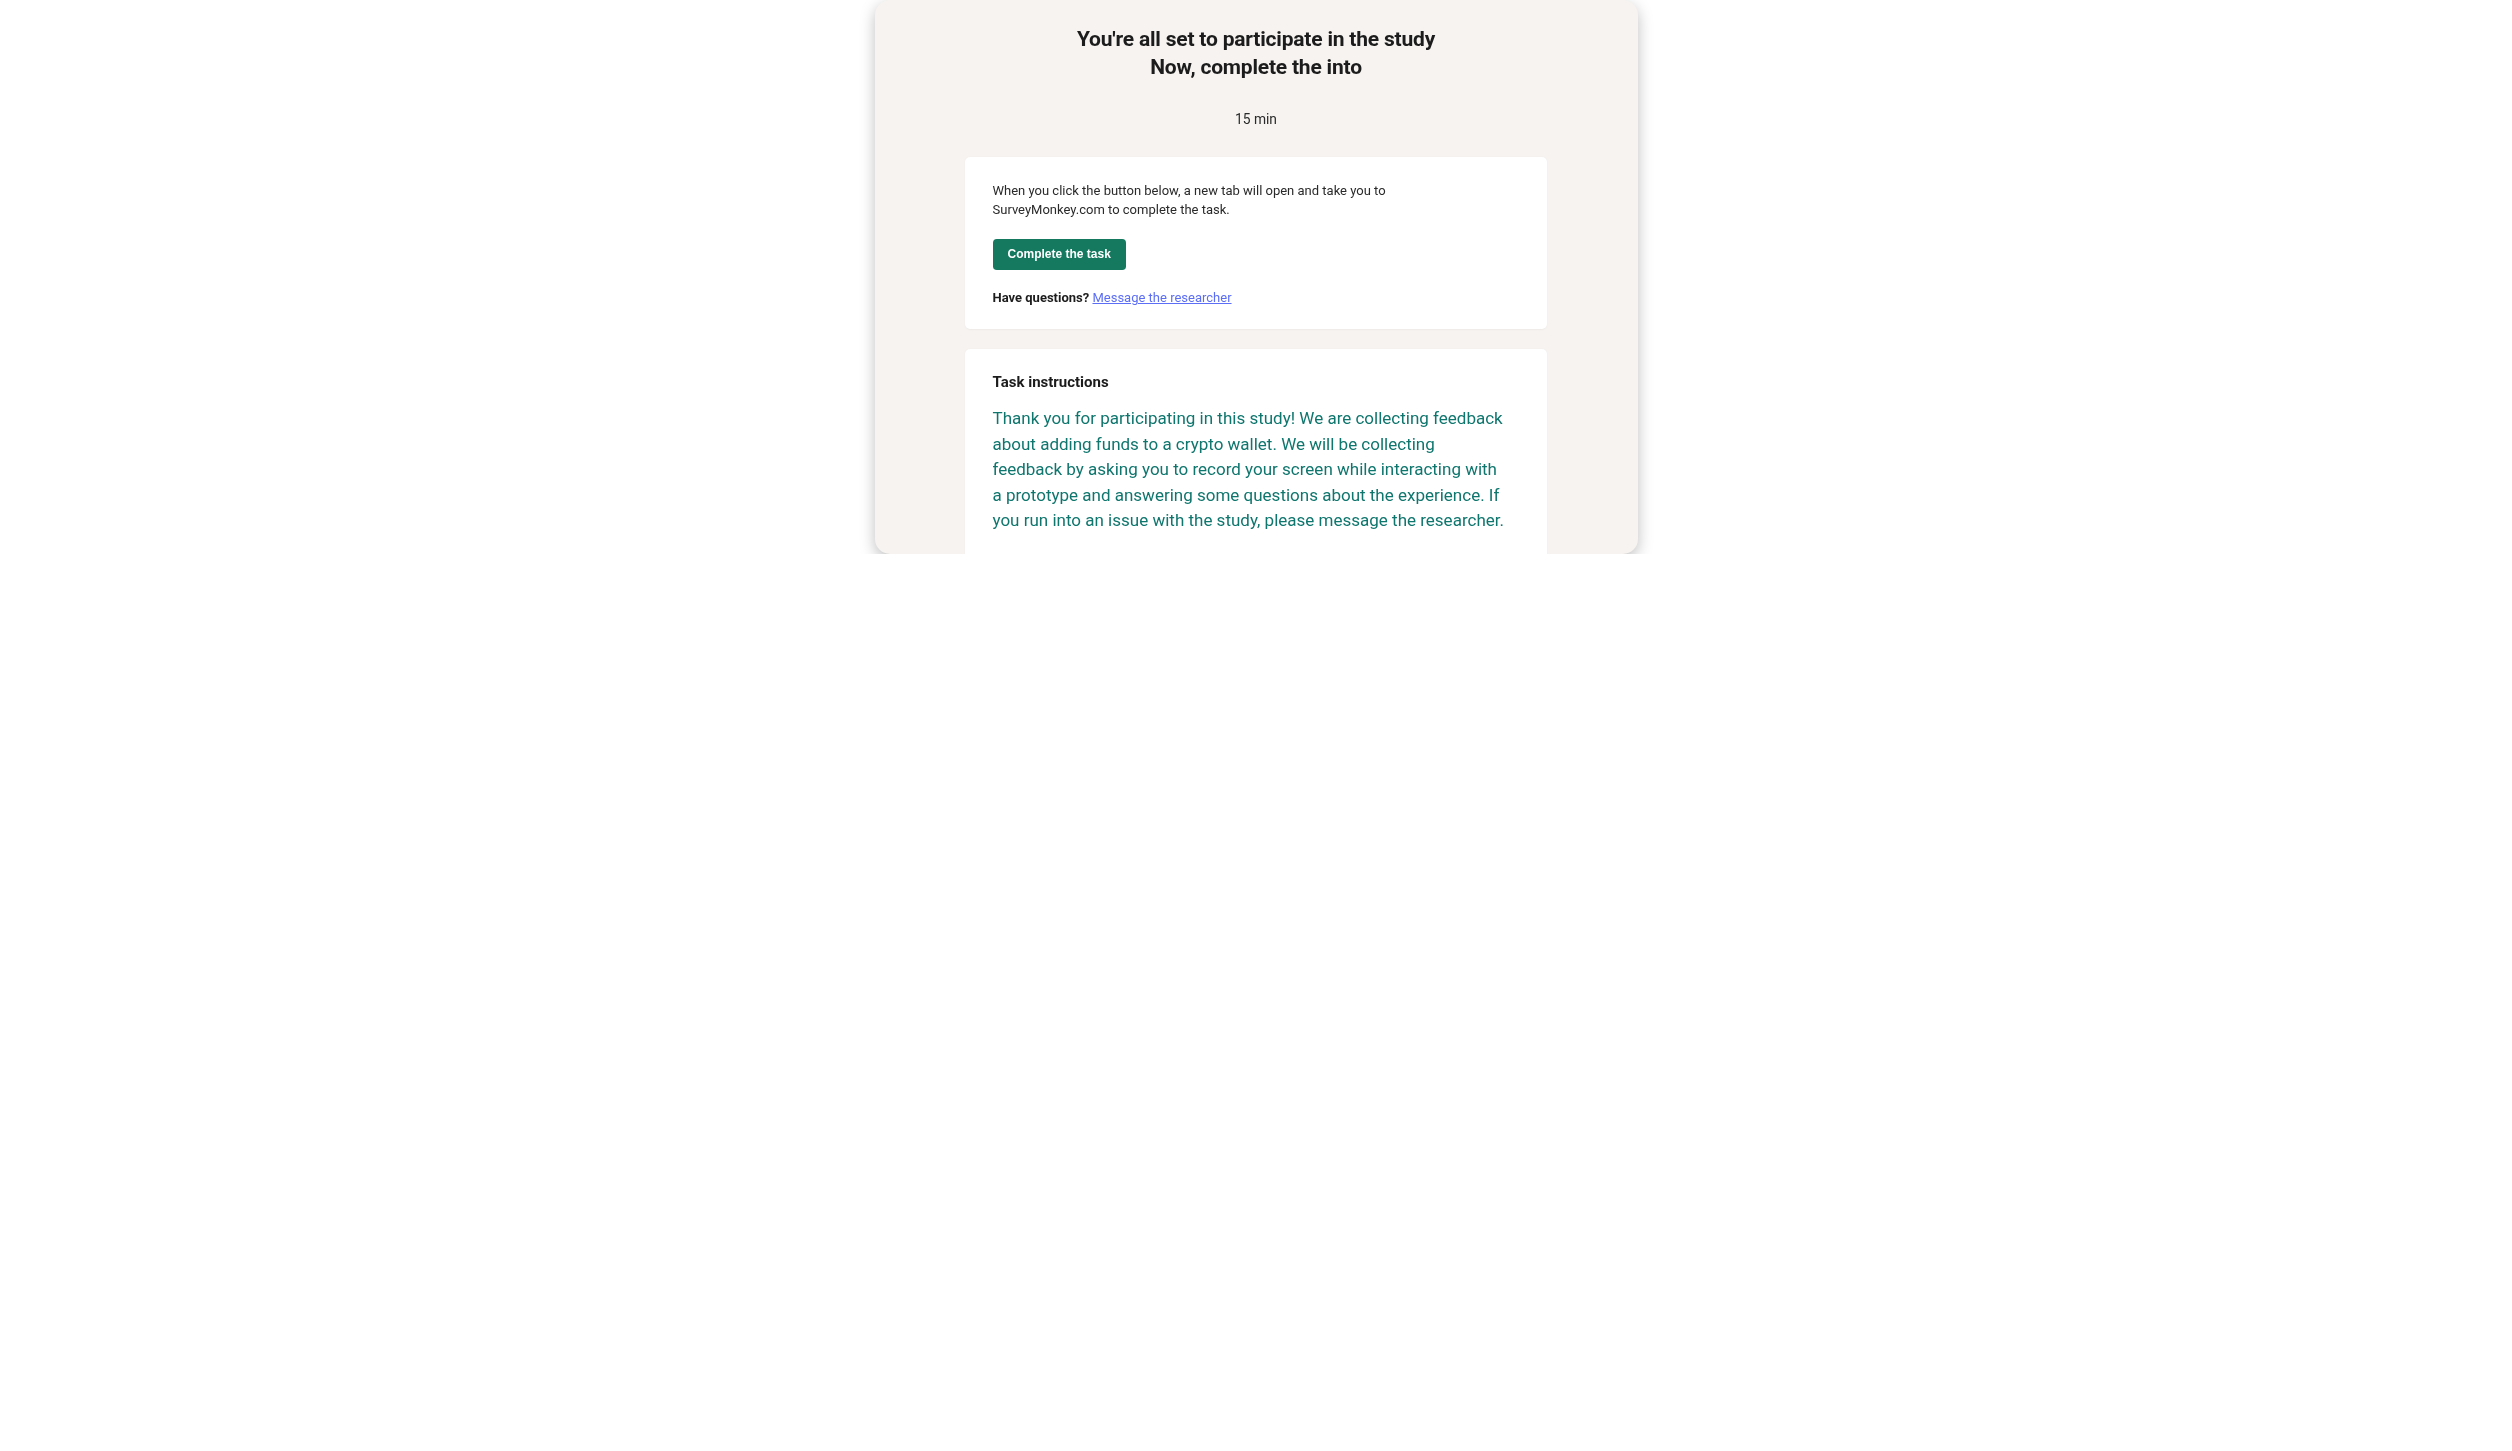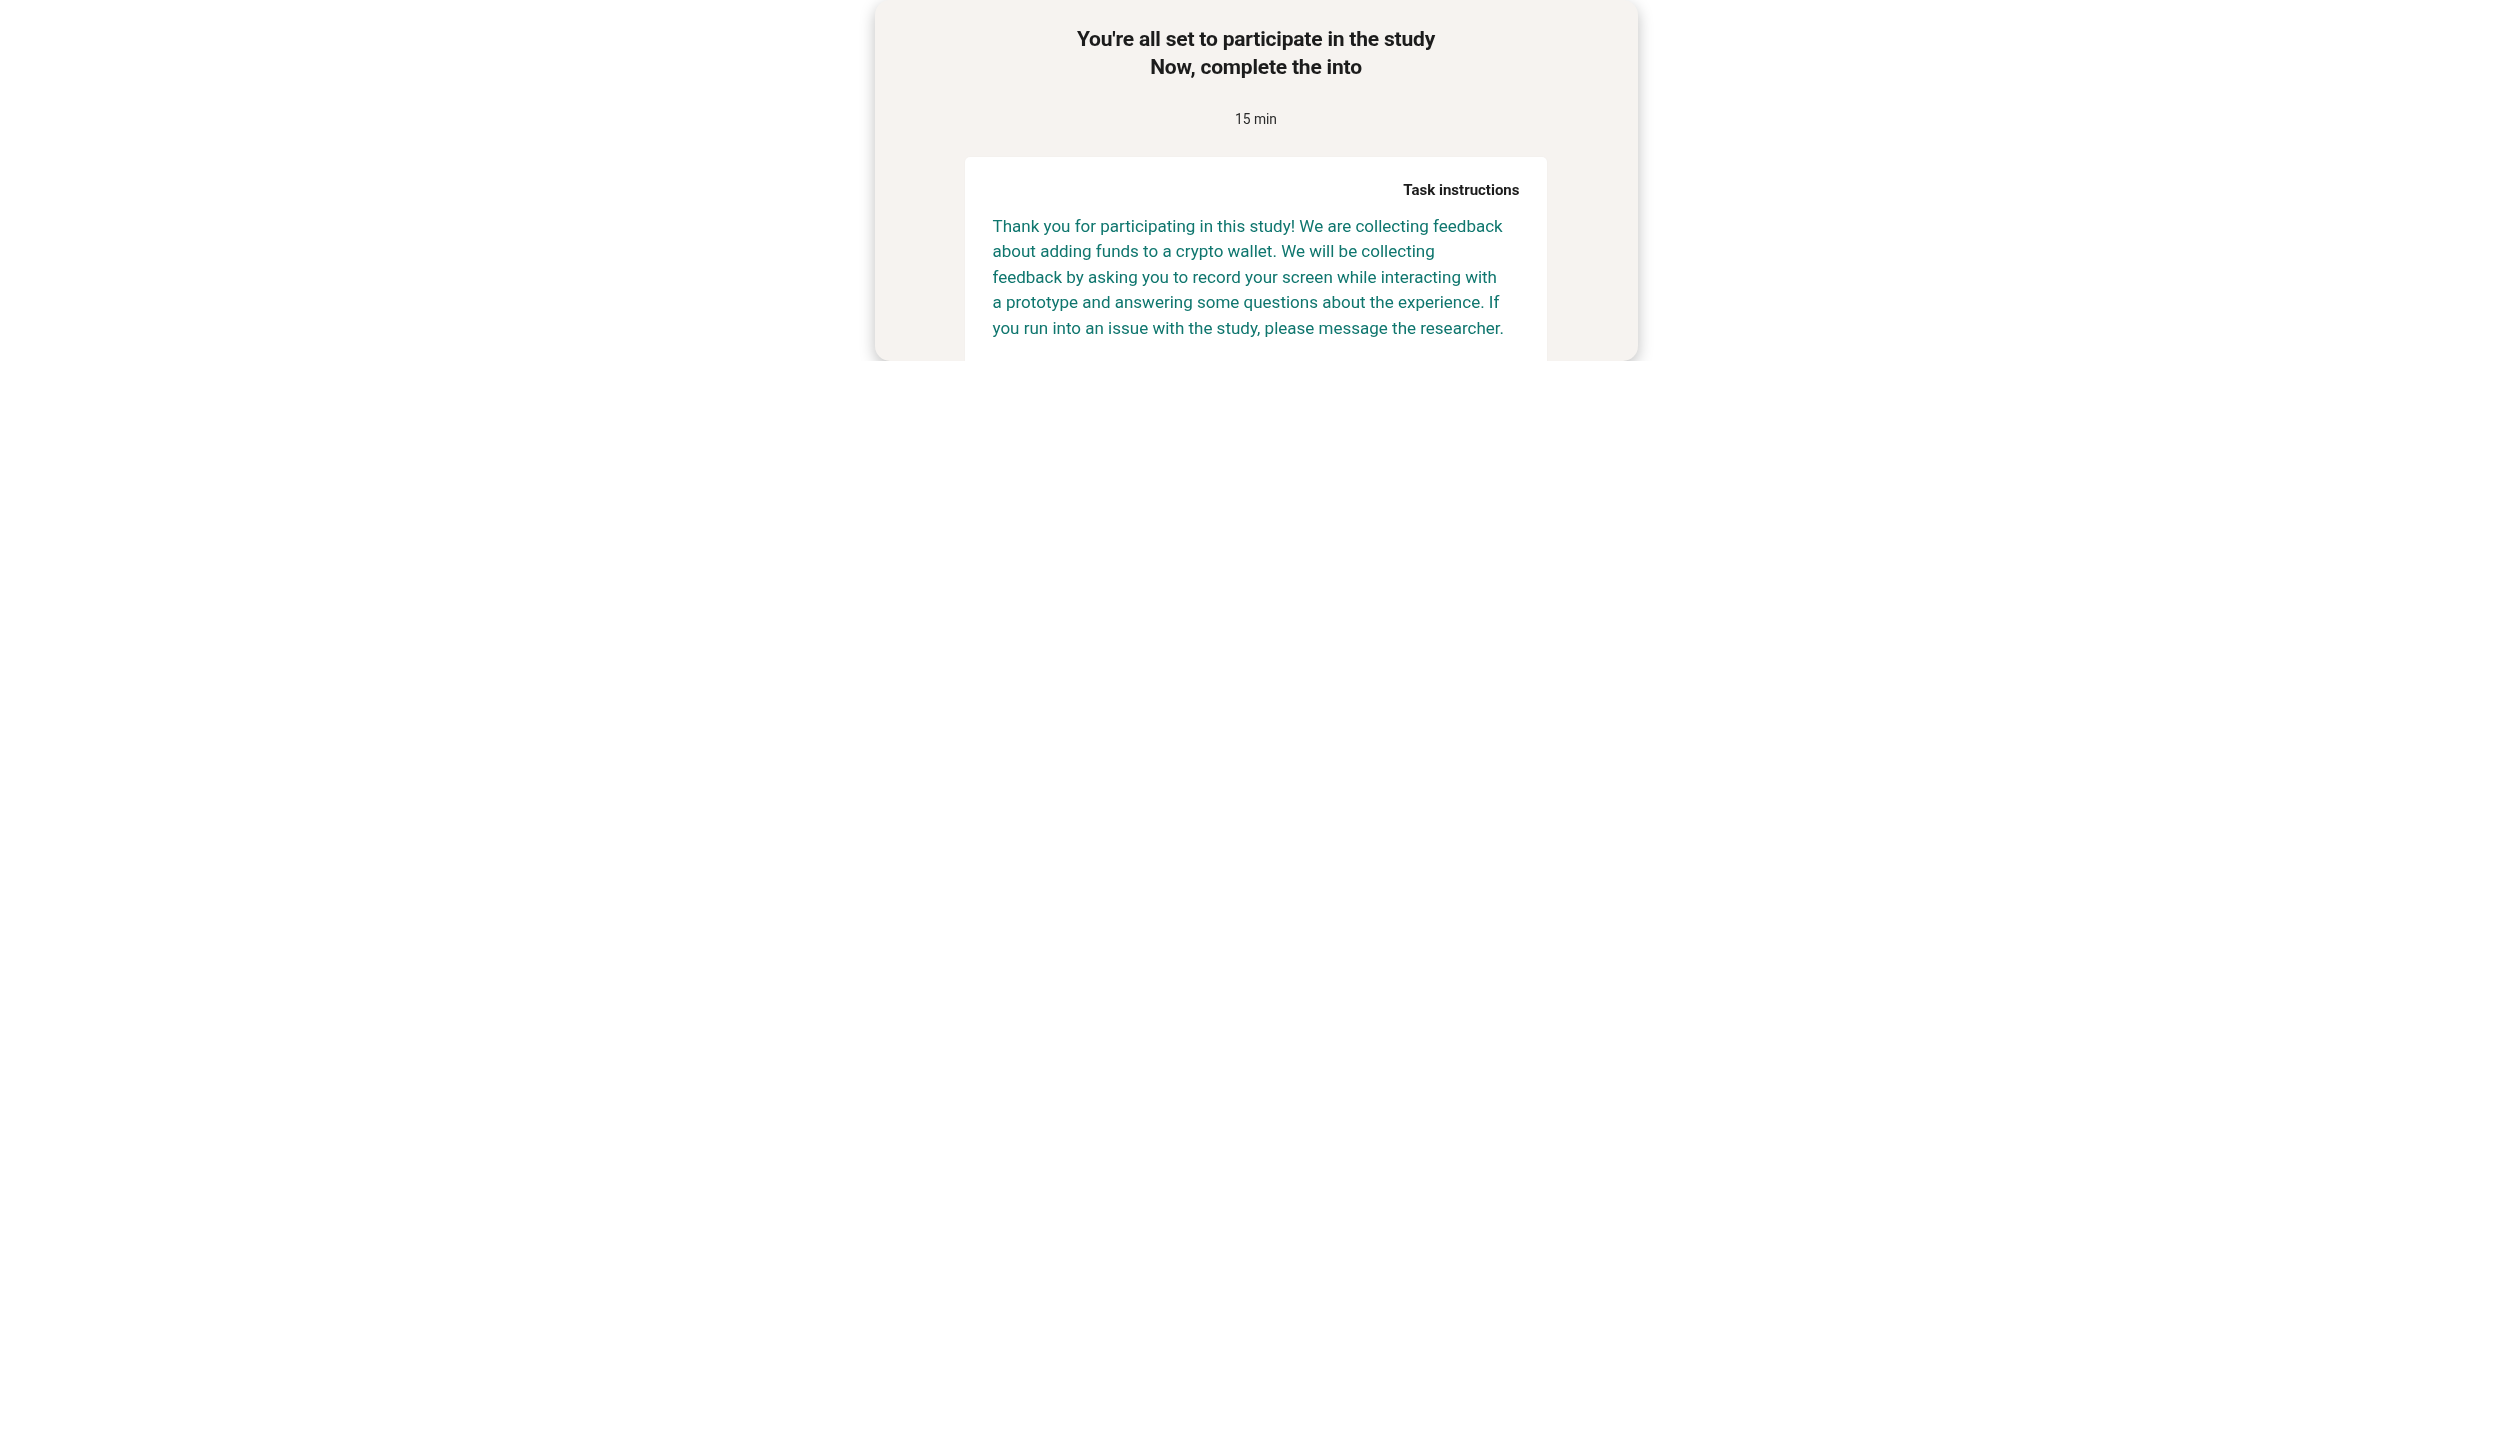--- a/index.html
+++ b/index.html
@@ -90,21 +90,20 @@
       text-decoration: underline;
       font-weight: 400;
       cursor: pointer;
     }
     
     .instructions-title {
       font-size: 15px;
       font-weight: 700;
       color: #1c1c1c;
       margin-bottom: 15px;
-      text-align: right;
     }
     
     .instructions-body {
       font-size: 17px;
       line-height: 1.5;
       color: #0f766e;
       max-width: 513px;
     }
     
     .card.last {
@@ -122,20 +121,27 @@
   <div class="header">
     <h1>
       <span>You're all set to participate in the study</span><br>
       <span>Now, complete the into</span>
     </h1>
     <div class="duration">15 min</div>
   </div>
 
   <div class="content-col">
 
+    <div class="card">
+      <p class="intro-text">When you click the button below, a new tab will open and take you to SurveyMonkey.com to complete the task.</p>
+      <button class="btn-primary">Complete the task</button>
+      <div class="question-row">
+        <span class="question-label">Have questions? </span><a class="msg-link">Message the researcher</a>
+      </div>
+    </div>
 
     <div class="card last">
       <h2 class="instructions-title">Task instructions</h2>
       <p class="instructions-body">Thank you for participating in this study! We are collecting feedback about adding funds to a crypto wallet. We will be collecting feedback by asking you to record your screen while interacting with a prototype and answering some questions about the experience. If you run into an issue with the study, please message the researcher.</p>
     </div>
 
   </div>
 
 </div>
 

